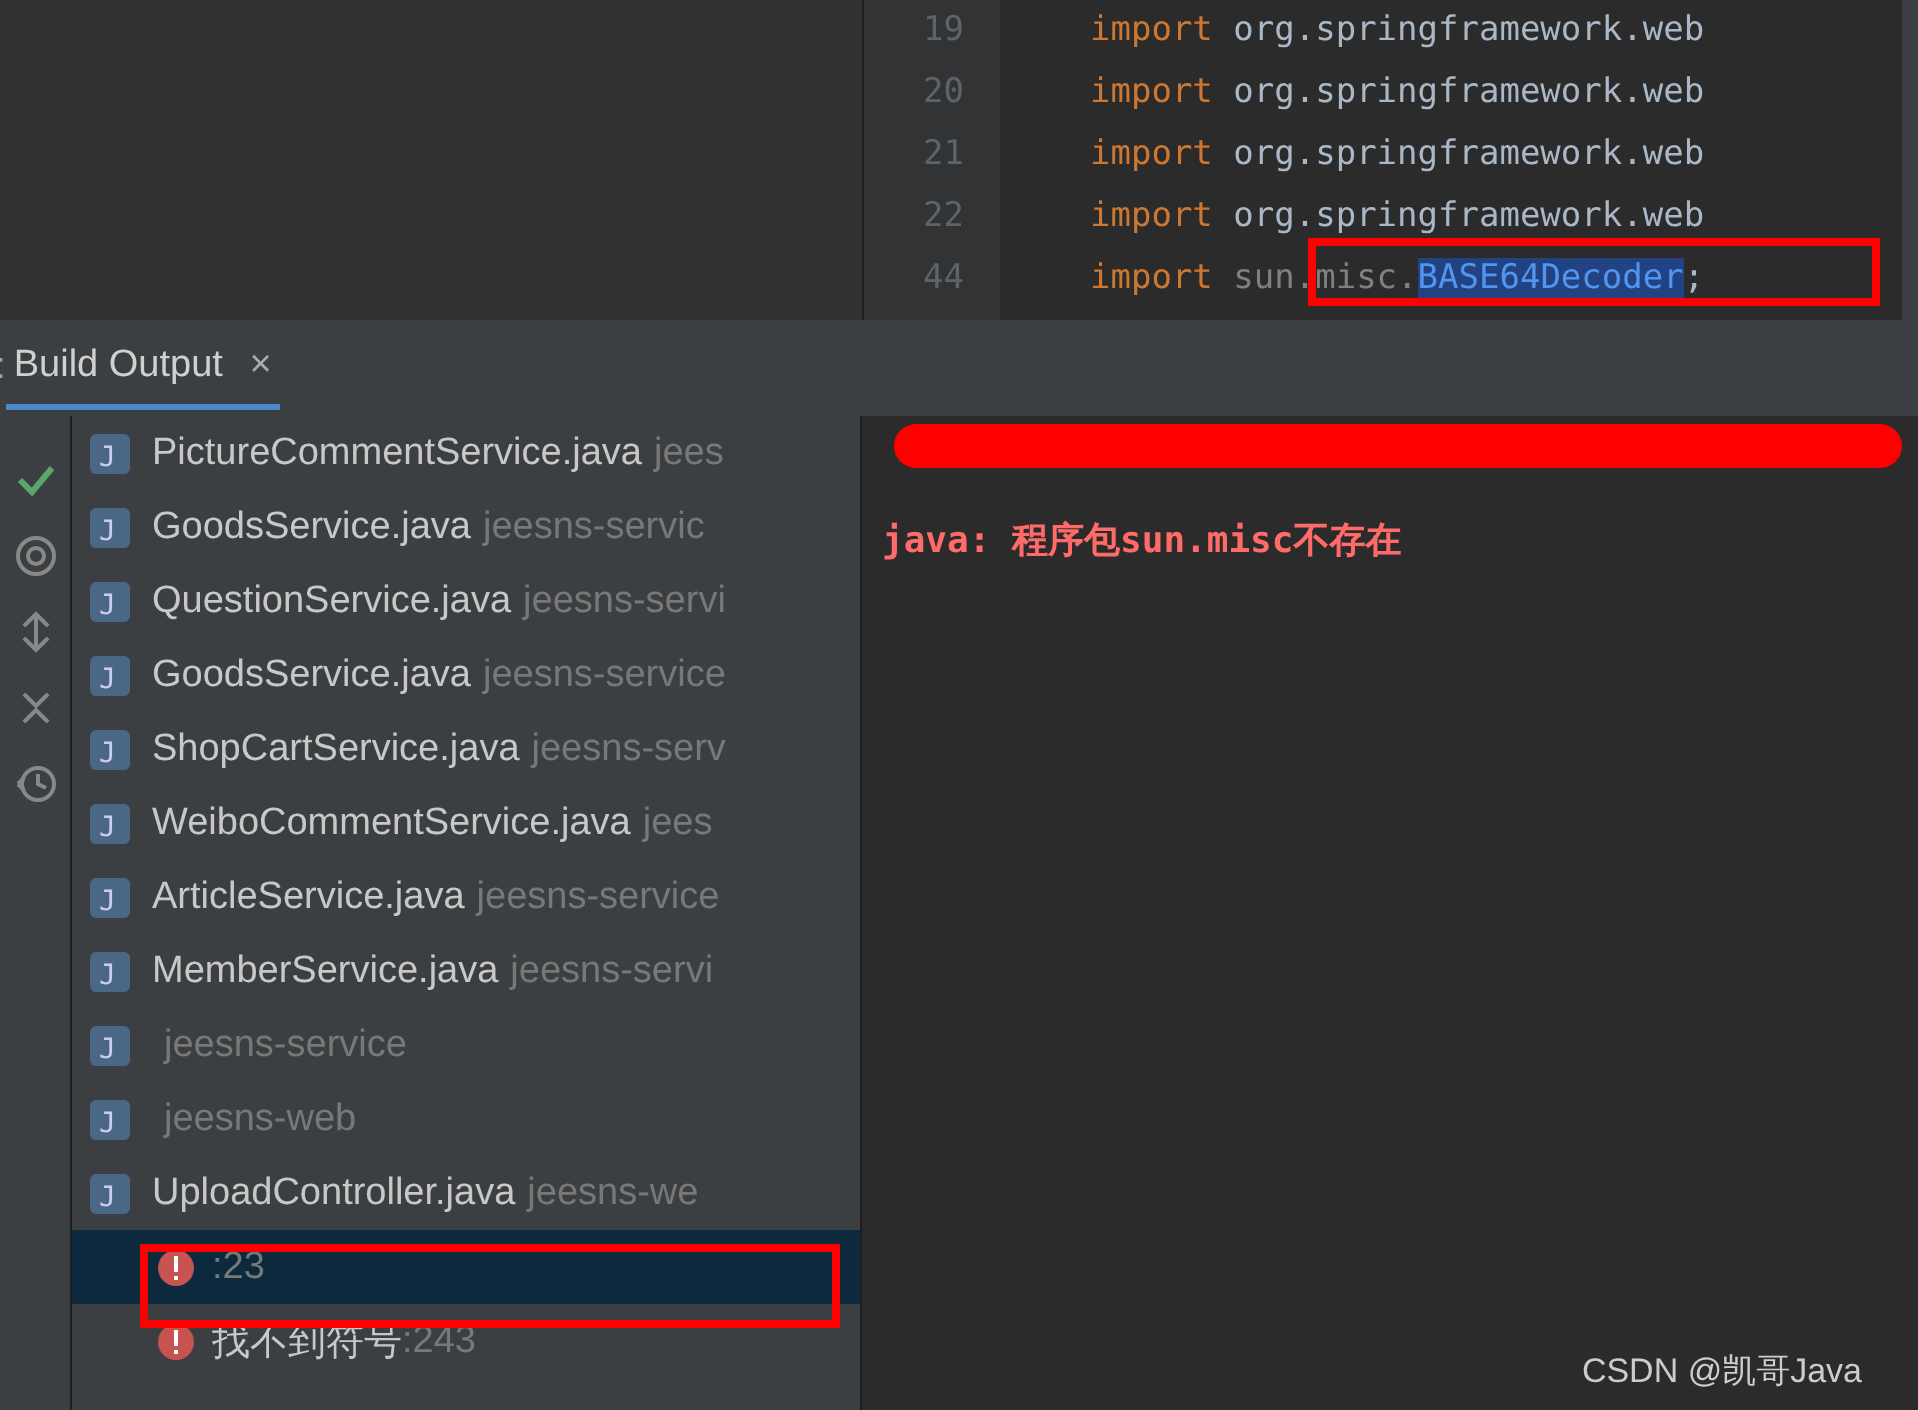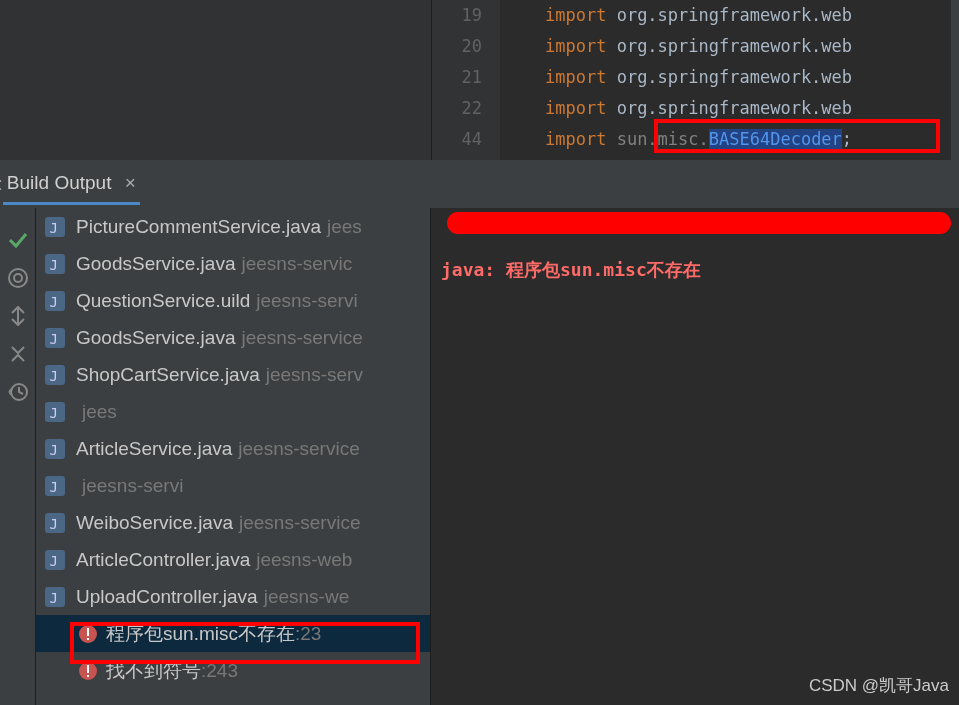--- a/index.html
+++ b/index.html
@@ -170,21 +170,21 @@
   background: #ff0000;
   border-radius: 11px;
 }
 .err-msg {
   color: #ff6b68;
   padding-top: 40px;
   padding-left: 2px;
 }
 .watermark {
   position: absolute;
-  right: 10px;
+  right: 28px;
   bottom: 8px;
   color: #cccccc;
   font-size: 17px;
 }
 .handle-dots {
   position: absolute;
   top: 164px;
   left: 376px;
   color: #666;
   font-size: 14px;
@@ -268,21 +268,21 @@
           <text x="5.5" y="17" fill="#cce" font-size="14" font-family="monospace">J</text>
         </svg>
       <span class="file-name">GoodsService.java</span>
         <span class="file-path">jeesns-servic</span>
     </div>
     <div class="tree-item">
       <svg class="java-icon" viewBox="0 0 22 22">
           <rect x="1" y="1" width="20" height="20" rx="3" fill="#4a6785"></rect>
           <text x="5.5" y="17" fill="#cce" font-size="14" font-family="monospace">J</text>
         </svg>
-      <span class="file-name">QuestionService.uild</span>
+      <span class="file-name">QuestionService.java</span>
         <span class="file-path">jeesns-servi</span>
     </div>
     <div class="tree-item">
       <svg class="java-icon" viewBox="0 0 22 22">
           <rect x="1" y="1" width="20" height="20" rx="3" fill="#4a6785"></rect>
           <text x="5.5" y="17" fill="#cce" font-size="14" font-family="monospace">J</text>
         </svg>
       <span class="file-name">GoodsService.java</span>
         <span class="file-path">jeesns-service</span>
     </div>
@@ -292,68 +292,67 @@
           <text x="5.5" y="17" fill="#cce" font-size="14" font-family="monospace">J</text>
         </svg>
       <span class="file-name">ShopCartService.java</span>
         <span class="file-path">jeesns-serv</span>
     </div>
     <div class="tree-item">
       <svg class="java-icon" viewBox="0 0 22 22">
           <rect x="1" y="1" width="20" height="20" rx="3" fill="#4a6785"></rect>
           <text x="5.5" y="17" fill="#cce" font-size="14" font-family="monospace">J</text>
         </svg>
+      <span class="file-name">WeiboCommentService.java</span>
         <span class="file-path">jees</span>
     </div>
     <div class="tree-item">
       <svg class="java-icon" viewBox="0 0 22 22">
           <rect x="1" y="1" width="20" height="20" rx="3" fill="#4a6785"></rect>
           <text x="5.5" y="17" fill="#cce" font-size="14" font-family="monospace">J</text>
         </svg>
       <span class="file-name">ArticleService.java</span>
         <span class="file-path">jeesns-service</span>
     </div>
     <div class="tree-item">
       <svg class="java-icon" viewBox="0 0 22 22">
           <rect x="1" y="1" width="20" height="20" rx="3" fill="#4a6785"></rect>
           <text x="5.5" y="17" fill="#cce" font-size="14" font-family="monospace">J</text>
         </svg>
+      <span class="file-name">MemberService.java</span>
         <span class="file-path">jeesns-servi</span>
     </div>
     <div class="tree-item">
       <svg class="java-icon" viewBox="0 0 22 22">
           <rect x="1" y="1" width="20" height="20" rx="3" fill="#4a6785"></rect>
           <text x="5.5" y="17" fill="#cce" font-size="14" font-family="monospace">J</text>
         </svg>
-      <span class="file-name">WeiboService.java</span>
         <span class="file-path">jeesns-service</span>
     </div>
     <div class="tree-item">
       <svg class="java-icon" viewBox="0 0 22 22">
           <rect x="1" y="1" width="20" height="20" rx="3" fill="#4a6785"></rect>
           <text x="5.5" y="17" fill="#cce" font-size="14" font-family="monospace">J</text>
         </svg>
-      <span class="file-name">ArticleController.java</span>
         <span class="file-path">jeesns-web</span>
     </div>
     <div class="tree-item">
       <svg class="java-icon" viewBox="0 0 22 22">
           <rect x="1" y="1" width="20" height="20" rx="3" fill="#4a6785"></rect>
           <text x="5.5" y="17" fill="#cce" font-size="14" font-family="monospace">J</text>
         </svg>
       <span class="file-name">UploadController.java</span>
         <span class="file-path">jeesns-we</span>
     </div>
     <div class="tree-item selected indented">
       <svg class="error-icon" viewBox="0 0 20 20">
           <circle cx="10" cy="10" r="9" fill="#c75450"></circle>
           <rect x="9" y="4" width="2" height="8" fill="#fff"></rect>
           <rect x="9" y="14" width="2" height="2" fill="#fff"></rect>
         </svg>
-      <span class="error-text">程序包sun.misc不存在</span>
         <span class="error-line">:23</span>
     </div>
     <div class="tree-item indented">
       <svg class="error-icon" viewBox="0 0 20 20">
           <circle cx="10" cy="10" r="9" fill="#c75450"></circle>
           <rect x="9" y="4" width="2" height="8" fill="#fff"></rect>
           <rect x="9" y="14" width="2" height="2" fill="#fff"></rect>
         </svg>
       <span class="error-text">找不到符号</span>
         <span class="error-line">:243</span>

